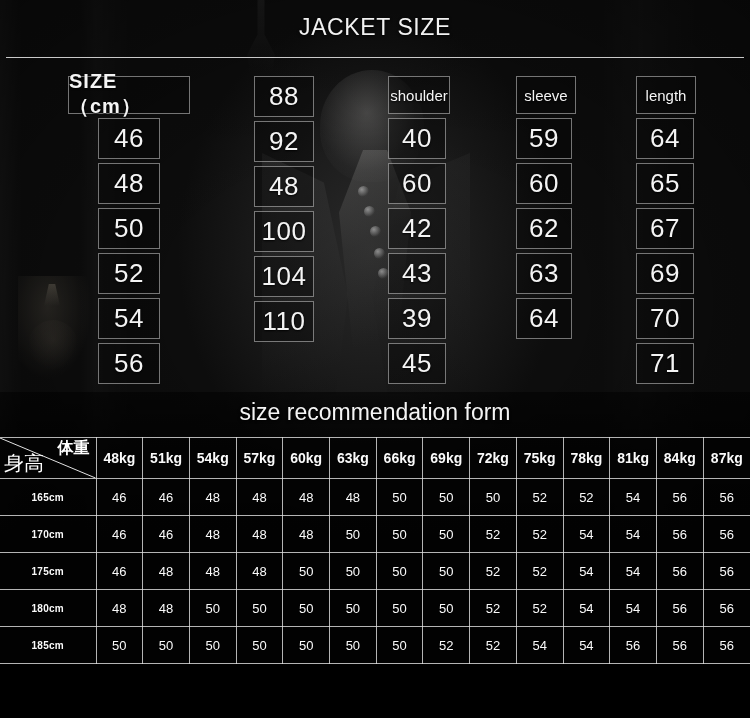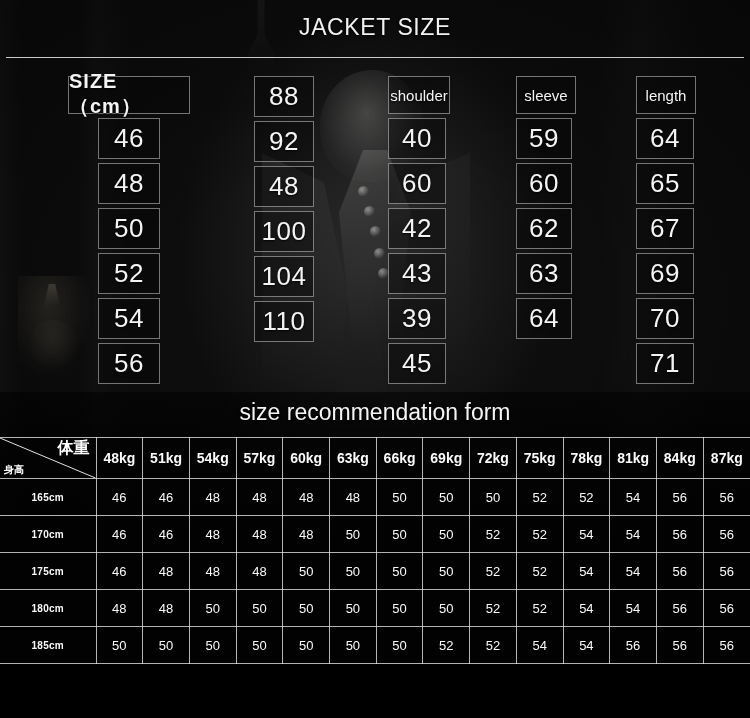--- a/index.html
+++ b/index.html
@@ -235,22 +235,22 @@
     position: absolute;
     right: 6px; top: 0;
     font-size: 16px;
     font-weight: 700;
     color: #fff;
     font-family: "DejaVu Sans", sans-serif;
   }
   .corner .lbl-h {
     position: absolute;
     left: 4px; bottom: 1px;
-    font-size: 10px;
-    font-weight: 700;
+    font-size: 20px;
+    font-weight: 400;
     color: #fff;
     font-family: "DejaVu Sans", sans-serif;
   }
   .rec-table thead th:first-child { border-left: none; }
   .rec-table tbody td:first-child { border-left: none; }
   .rec-table thead th:last-child  { border-right: none; }
   .rec-table tbody td:last-child  { border-right: none; }
 </style>
 </head>
 <body>

